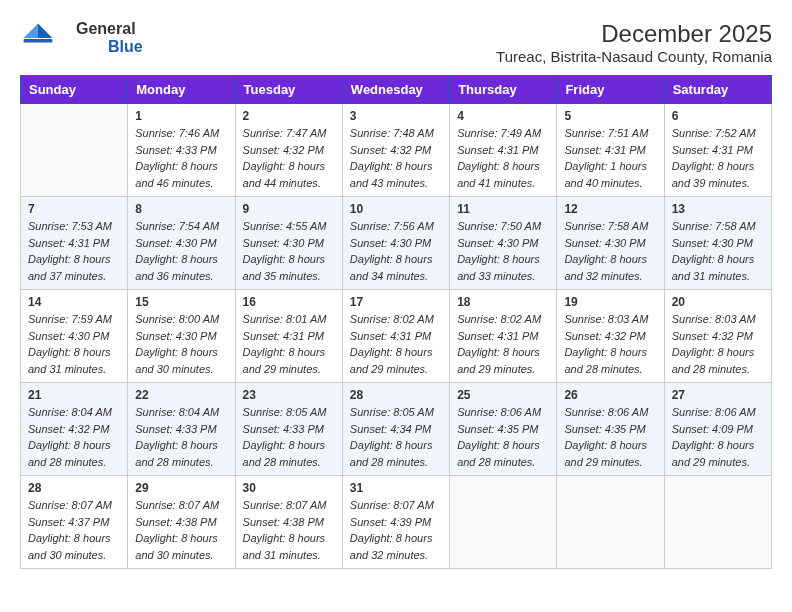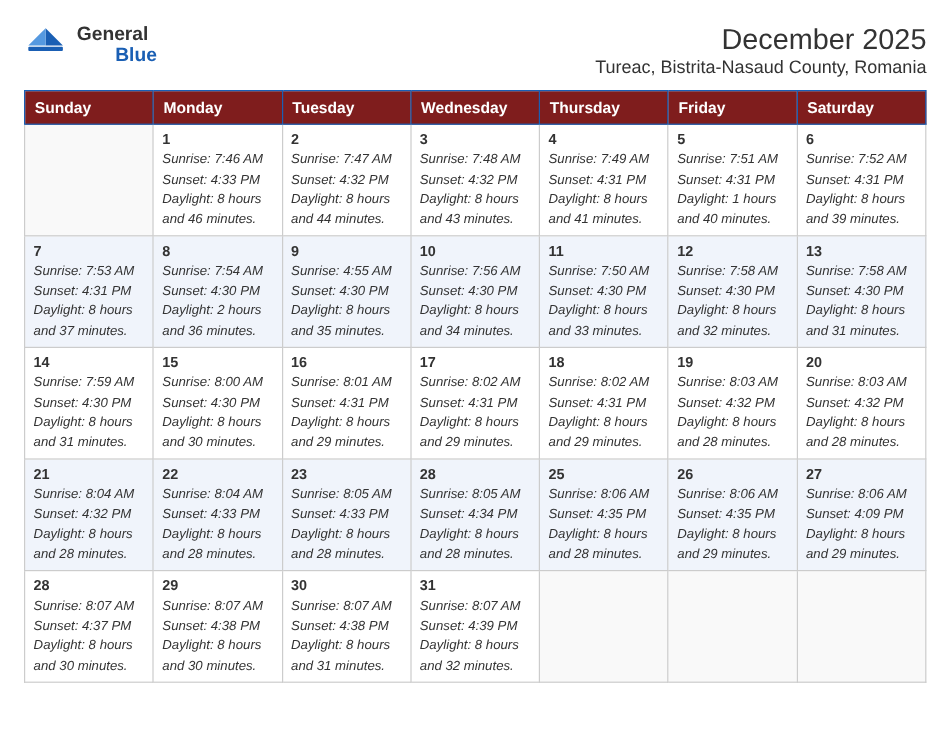--- a/index.html
+++ b/index.html
@@ -12,21 +12,21 @@
     }
     .header {
       display: flex;
       justify-content: space-between;
       align-items: flex-start;
       margin-bottom: 10px;
     }
     .logo {
       display: flex;
       align-items: center;
-      gap: 8px;
+      gap: 20px;
     }
     .logo-icon {
       width: 36px;
       height: 36px;
     }
     .title-block {
       text-align: right;
     }
     .calendar-title {
       font-size: 24px;
@@ -36,21 +36,21 @@
     .calendar-subtitle {
       font-size: 15px;
       color: #333;
     }
     .calendar {
       width: 100%;
       border-collapse: collapse;
       border: 1px solid #ccc;
     }
     .calendar th {
-      background: #7f1d1d;
+      background: #6d28d9;
       color: #fff;
       text-align: left;
       padding: 6px 8px;
       font-size: 13px;
       border: 1px solid #1a5fb4;
     }
     .calendar td {
       vertical-align: top;
       padding: 5px 7px;
       border: 1px solid #ccc;
@@ -174,21 +174,21 @@
           <div>Sunrise: 7:53 AM</div>
           <div>Sunset: 4:31 PM</div>
           <div>Daylight: 8 hours and 37 minutes.</div>
         </div>
       </td>
         <td>
         <span class="day-num">8</span>
         <div class="day-info">
           <div>Sunrise: 7:54 AM</div>
           <div>Sunset: 4:30 PM</div>
-          <div>Daylight: 2 hours and 36 minutes.</div>
+          <div>Daylight: 8 hours and 36 minutes.</div>
         </div>
       </td>
         <td>
         <span class="day-num">9</span>
         <div class="day-info">
           <div>Sunrise: 4:55 AM</div>
           <div>Sunset: 4:30 PM</div>
           <div>Daylight: 8 hours and 35 minutes.</div>
         </div>
       </td>

